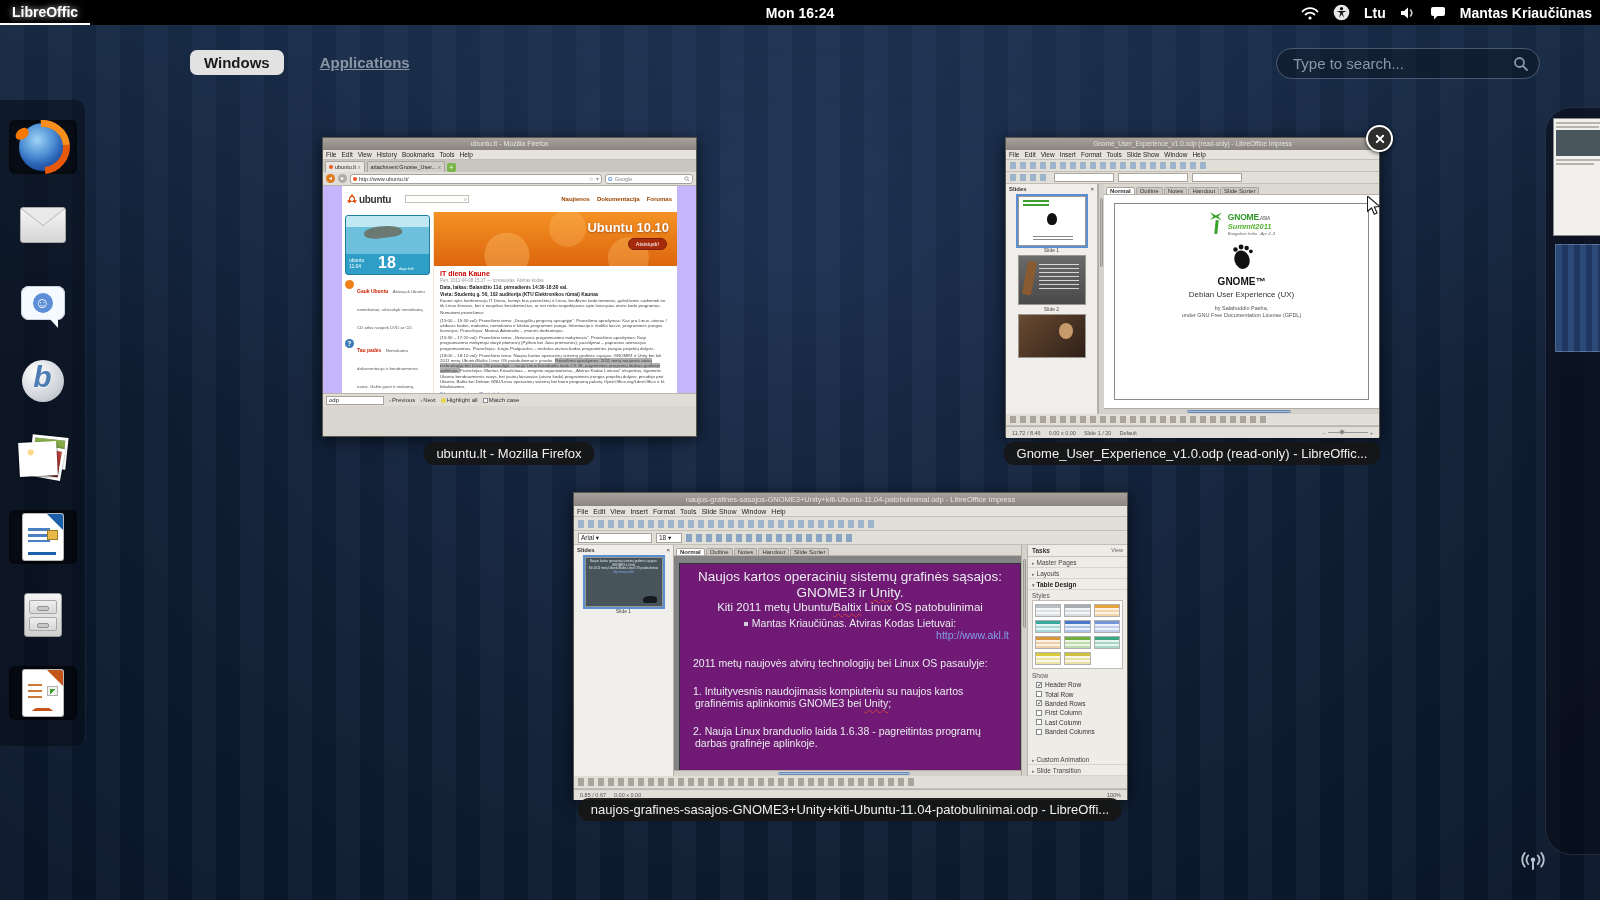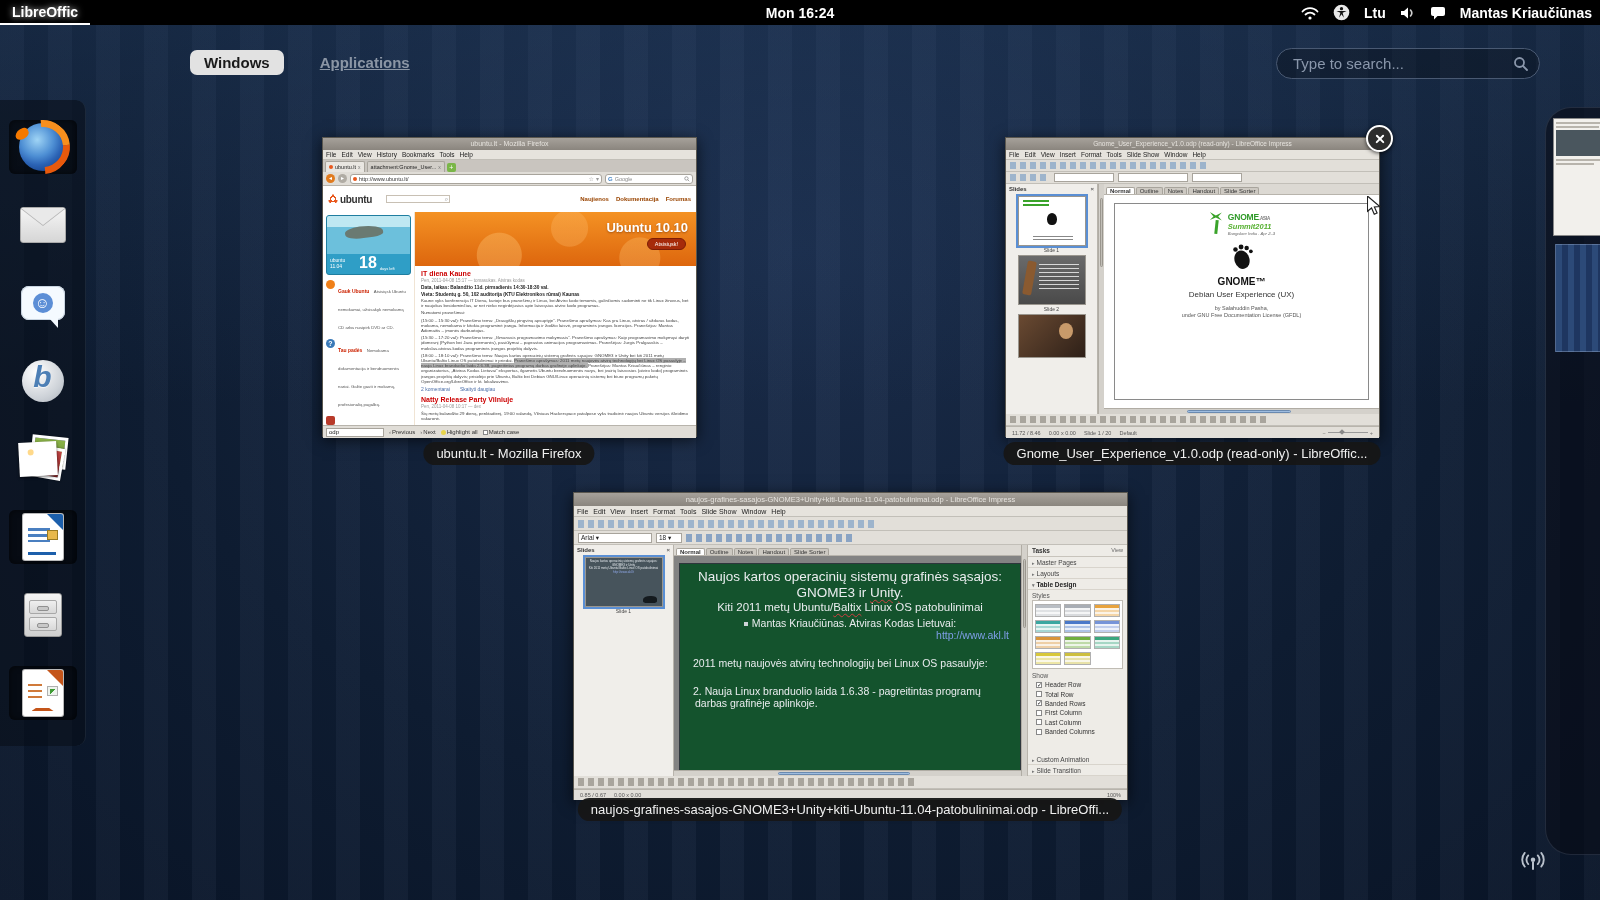--- a/index.html
+++ b/index.html
@@ -146,21 +146,21 @@
   .nav-fwd { background:#b0aca4; }
   .urlfield { flex:1; height:10px; background:#fff; border:1px solid #a8a49c; border-radius:3px;
               display:flex; align-items:center; padding:0 2px; gap:2px; }
   .urlfield .fav { width:4px; height:4px; background:#e8571c; border-radius:50%; }
   .urlfield .url { font-size:5.5px; color:#333; flex:1; white-space:nowrap; overflow:hidden; }
   .urlfield .star { font-size:6px; color:#999; }
   .searchfield { width:88px; height:10px; background:#fff; border:1px solid #a8a49c; border-radius:3px;
                  display:flex; align-items:center; padding:0 2px; gap:2px; }
   .searchfield .g { font-size:6px; font-weight:bold; color:#4285c8; }
   .searchfield .se { font-size:5.5px; color:#888; flex:1; }
-  .ff-page { height:239px; background:#c4b5fd; padding:0 0; overflow:hidden; }
+  .ff-page { height:207px; background:#c4b5fd; padding:0 19px; overflow:hidden; }
   .ff-page-inner { background:#fff; height:100%; overflow:hidden; }
   .ffp-head { height:26px; background:#fff; display:flex; align-items:center; padding:0 5px; }
   .ubu-logo { display:flex; align-items:center; gap:2px; }
   .cof { width:10px; height:10px; border-radius:50%; background:
          radial-gradient(circle at 50% 18%, #e8571c 0 14%, transparent 15%),
          radial-gradient(circle at 18% 74%, #e8571c 0 14%, transparent 15%),
          radial-gradient(circle at 82% 74%, #e8571c 0 14%, transparent 15%),
          radial-gradient(circle, transparent 0 28%, #e8571c 30% 44%, transparent 46%); }
   .ubu-word { font-weight:bold; font-size:10px; color:#333; letter-spacing:-0.3px; }
   .ffp-search { margin-left:14px; width:64px; height:8px; background:#fff; border:1px solid #c8c0b4;
@@ -295,21 +295,21 @@
   #im2 .menubar span { font-size:7px; }
   #im2 .toolbar { height:14px; }
   #im2 .imp-body { height:231px; }
   #im2 .slides-panel { width:100px; }
   #im2 .sp-thumb { width:78px; height:50px; background:#47545c; }
   .mini-dark-txt { padding:2px 2px; color:#dfe4e8; font-size:3px; line-height:3.6px; text-align:center; }
   .mini-dark-txt .lk { color:#8fa8e8; }
   .mini-sil { position:absolute; right:5px; bottom:3px; width:14px; height:7px; background:#141a1e;
               border-radius:50% 40% 30% 30%; }
   #im2 .canvas { background:#838383; }
-  .slide2-sheet { position:absolute; left:5px; top:7px; width:342px; height:249px; background:#14532d;
+  .slide2-sheet { position:absolute; left:5px; top:7px; width:342px; height:249px; background:#701a75;
                   border:1px solid #2e363c; color:#e9ecee; padding:5px 7px; overflow:hidden; }
   .s2-title { font-size:13.5px; line-height:15.5px; text-align:center; }
   .squig { text-decoration:underline; text-decoration-style:wavy; text-decoration-color:#d04040;
            text-decoration-thickness:1px; text-underline-offset:2px; }
   .s2-sub { font-size:11.5px; text-align:center; margin-top:1px; }
   .s2-bullet { font-size:10.5px; text-align:center; margin-top:4px; }
   .s2-bullet .sq { display:inline-block; width:4px; height:4px; background:#cfd4d8; margin-right:4px;
                    vertical-align:middle; }
   .s2-link { font-size:10.5px; color:#7f9fe8; text-align:right; padding-right:4px; }
   .s2-p { font-size:10.5px; line-height:12px; margin-top:16px; padding-left:8px; text-indent:-2px; }
@@ -738,20 +738,21 @@
         <span>Handout</span>
         <span>Slide Sorter</span>
       </div>
       <div class="canvas">
         <div class="slide2-sheet">
           <div class="s2-title"><span>Naujos kartos operacinių sistemų grafinės sąsajos: GNOME3 ir </span><span class="squig">Unity</span><span>.</span></div>
           <div class="s2-sub"><span>Kiti 2011 metų Ubuntu/</span><span class="squig">Baltix</span><span> Linux OS patobulinimai</span></div>
           <div class="s2-bullet"><span class="sq"></span><span>Mantas Kriaučiūnas. Atviras Kodas Lietuvai:</span></div>
           <div class="s2-link">http://www.akl.lt</div>
           <div class="s2-p">2011 metų naujovės atvirų technologijų bei Linux OS pasaulyje:</div>
+          <div class="s2-p"><span>1. Intuityvesnis naudojimasis kompiuteriu su naujos kartos grafinėmis aplinkomis GNOME3 bei </span><span class="squig">Unity</span><span>;</span></div>
           <div class="s2-p">2. Nauja Linux branduolio laida 1.6.38 - pagreitintas programų darbas grafinėje aplinkoje.</div>
           <span class="s2-sil"></span>
         </div>
         <div class="hscroll">
             <span class="thumb"></span>
           </div>
       </div>
     </div>
     <div class="vscroll">
         <span class="thumb"></span>

